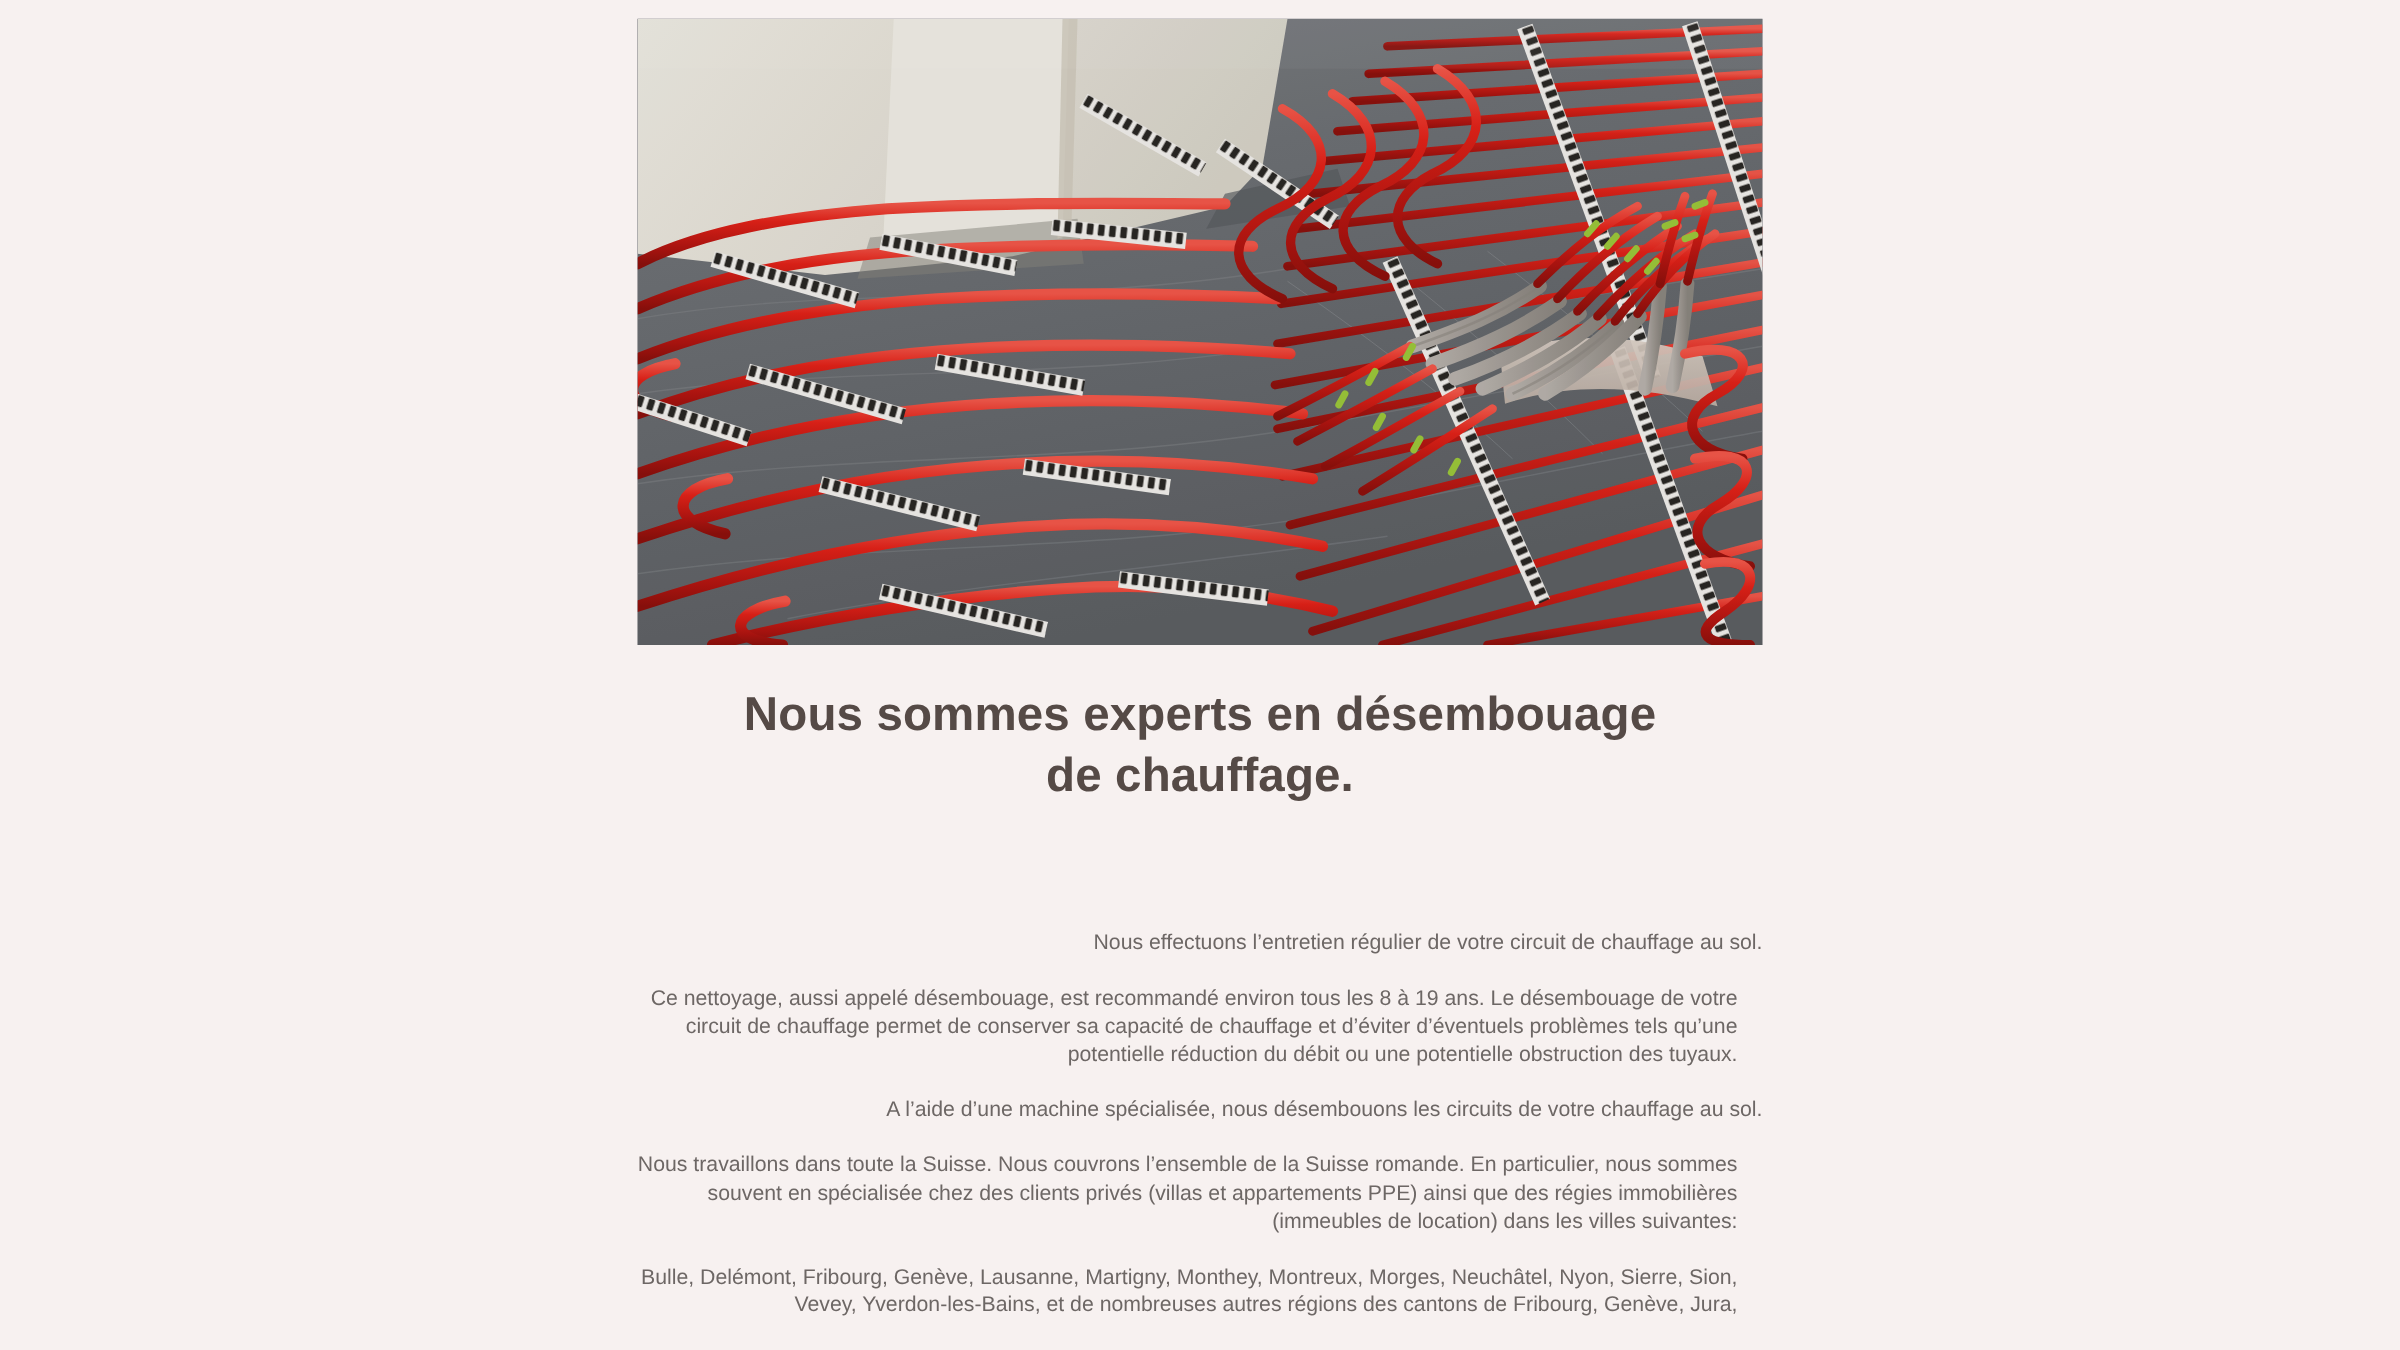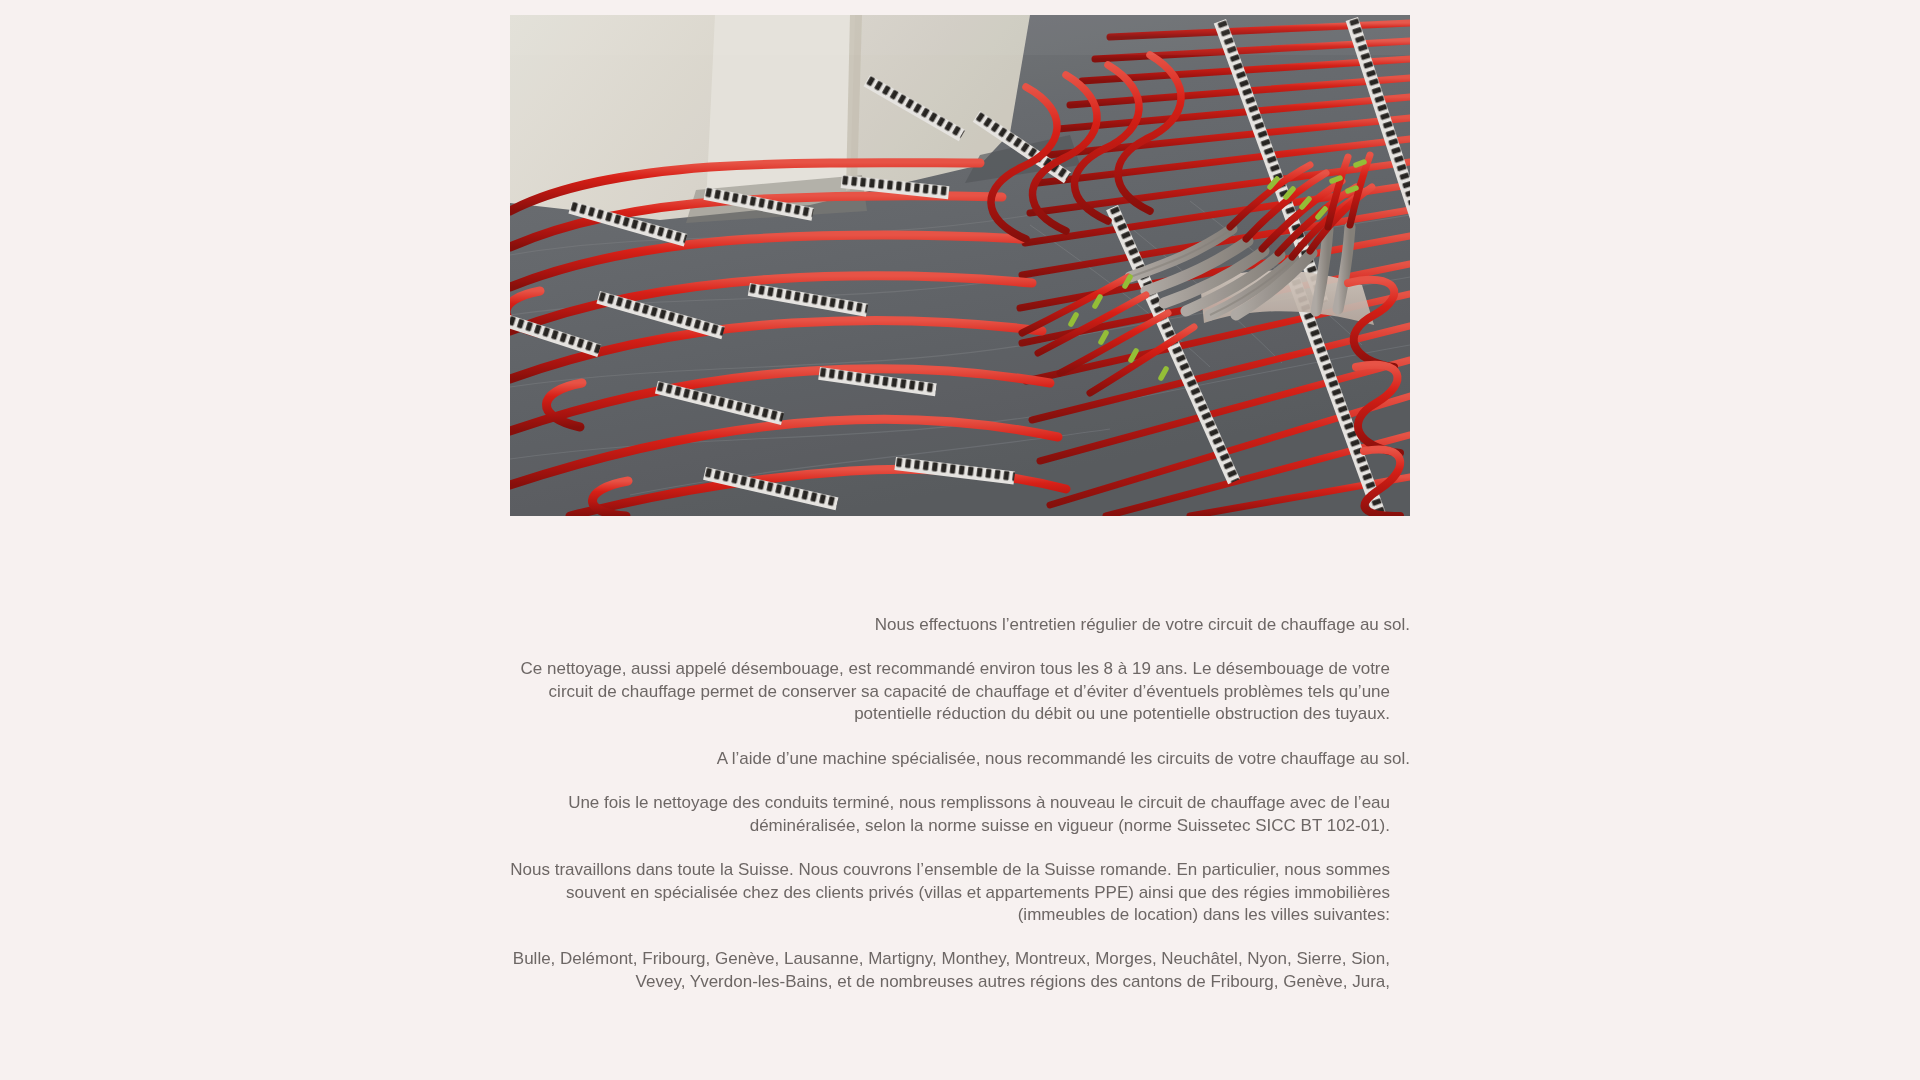--- a/index.html
+++ b/index.html
@@ -294,23 +294,23 @@
             <path d="M854,436 C898,428 900,454 870,474 C842,492 854,501 890,501"></path>
           </g>
 
           <rect x="0" y="0" width="900" height="501" fill="#000" opacity="0.05"></rect>
           <rect x="0" y="0" width="900" height="40" fill="#fff" opacity="0.04"></rect>
         </g>
       </svg>
     </div>
   </div>
 
+  <h1 class="headline">Nous sommes experts en désembouage de chauffage.</h1>
 
   <div class="content">
     <p>Nous effectuons l’entretien régulier de votre circuit de chauffage au sol.</p>
     <p class="p-narrow">Ce nettoyage, aussi appelé désembouage, est recommandé environ tous les 8 à 19 ans. Le désembouage de votre circuit de chauffage permet de conserver sa capacité de chauffage et d’éviter d’éventuels problèmes tels qu’une potentielle réduction du débit ou une potentielle obstruction des tuyaux.</p>
-    <p>A l’aide d’une machine spécialisée, nous recommandé les circuits de votre chauffage au sol.</p>
-    <p class="p-narrow">Une fois le nettoyage des conduits terminé, nous remplissons à nouveau le circuit de chauffage avec de l’eau déminéralisée, selon la norme suisse en vigueur (norme Suissetec SICC BT 102-01).</p>
+    <p>A l’aide d’une machine spécialisée, nous désembouons les circuits de votre chauffage au sol.</p>
     <p class="p-narrow">Nous travaillons dans toute la Suisse. Nous couvrons l’ensemble de la Suisse romande. En particulier, nous sommes souvent en spécialisée chez des clients privés (villas et appartements PPE) ainsi que des régies immobilières (immeubles de location) dans les villes suivantes:</p>
     <p class="p-narrow">Bulle, Delémont, Fribourg, Genève, Lausanne, Martigny, Monthey, Montreux, Morges, Neuchâtel, Nyon, Sierre, Sion, Vevey, Yverdon-les-Bains, et de nombreuses autres régions des cantons de Fribourg, Genève, Jura,</p>
   </div>
 
 </div>
 
 </body></html>

